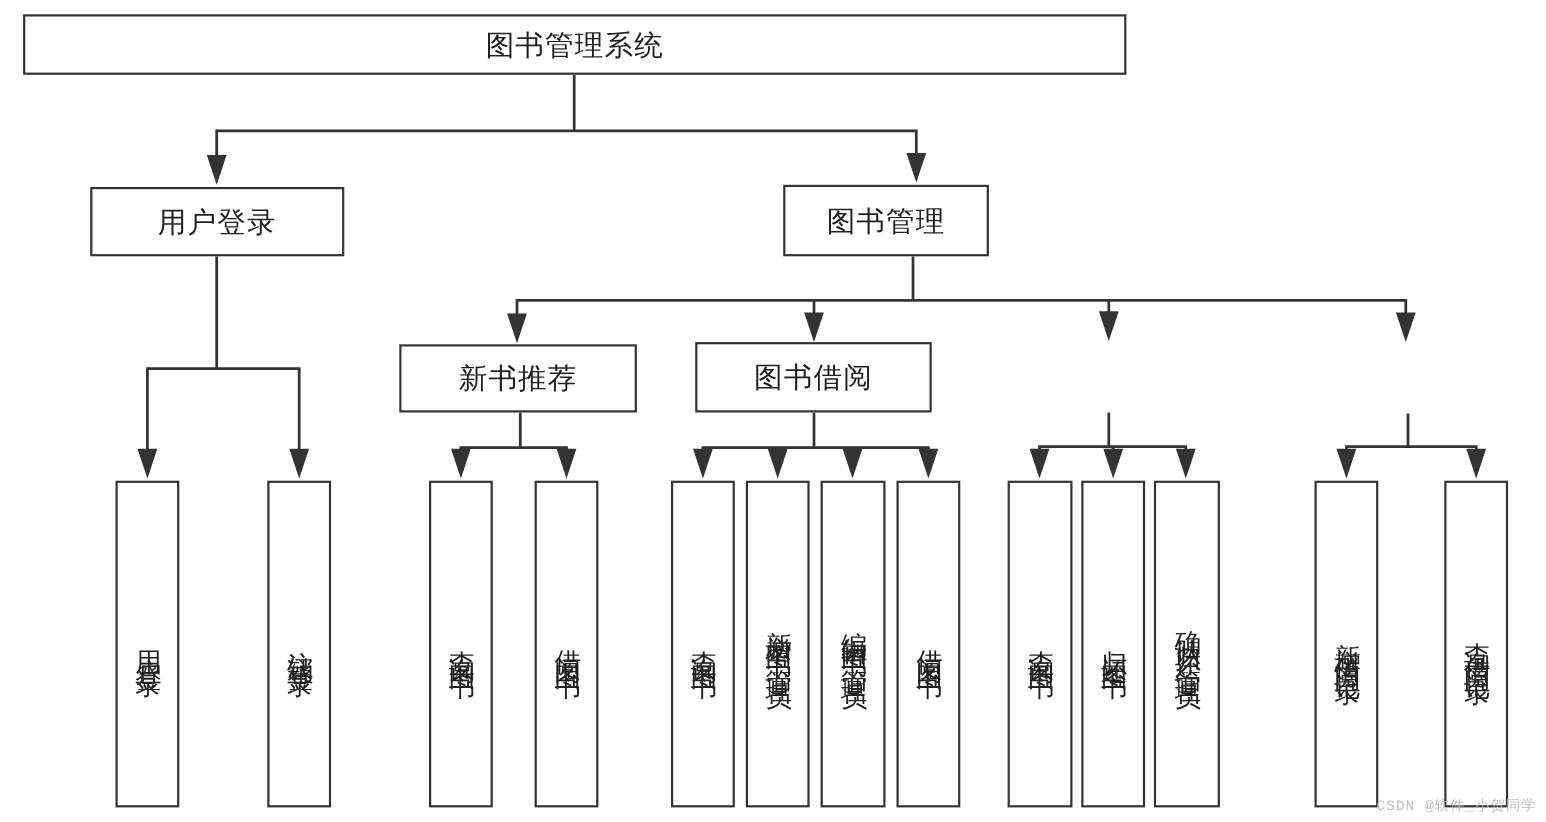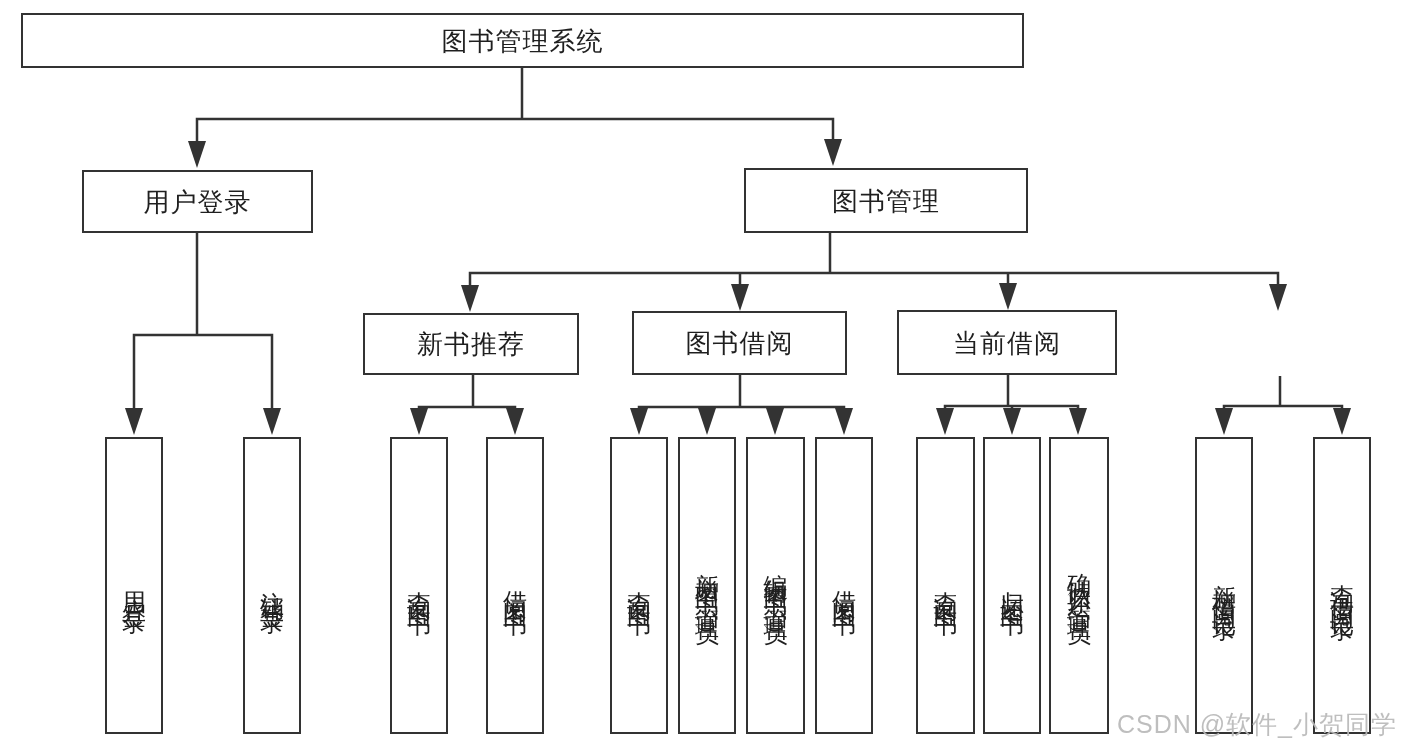--- a/index.html
+++ b/index.html
@@ -53,25 +53,26 @@
     font-size: 24px;
     letter-spacing: 7px;
     line-height: 1;
     white-space: nowrap;
   }
 
   .watermark {
     position: absolute;
     right: 8px;
     bottom: 6px;
-    font-size: 25px;
+    font-size: 13px;
     letter-spacing: 1px;
     color: rgba(185, 185, 185, 0.92);
     z-index: 3;
     white-space: nowrap;
+    font-family: Liberation Mono, monospace;
   }
 </style>
 </head>
 <body>
 
 <div class="canvas">
 
   <svg class="connectors" width="1405" height="747" viewBox="0 0 1405 747" xmlns="http://www.w3.org/2000/svg">
     <g stroke="#333333" stroke-width="2.5" fill="none">
       <path d="M522 68 V120.25 M195.75 119 H834.25 M197 119 V144 M833 119 V142"></path>
@@ -105,32 +106,29 @@
     </g>
   </svg>
 
   <div class="box" style="left:21px;top:13px;width:1003px;height:55px">
     <span class="hlabel">图书管理系统</span>
   </div>
 
   <div class="box" style="left:82px;top:170px;width:231px;height:63px">
     <span class="hlabel">用户登录</span>
   </div>
-  <div class="box" style="left:744px;top:168px;width:284px;height:65px">
+  <div class="box" style="left:712px;top:168px;width:187px;height:65px">
     <span class="hlabel">图书管理</span>
   </div>
 
   <div class="box" style="left:363px;top:313px;width:216px;height:62px">
     <span class="hlabel">新书推荐</span>
   </div>
   <div class="box" style="left:632px;top:311px;width:215px;height:64px">
     <span class="hlabel">图书借阅</span>
-  </div>
-  <div class="box" style="left:897px;top:310px;width:220px;height:65px">
-    <span class="hlabel">当前借阅</span>
   </div>
 
   <div class="box vbox" style="left:105px">
     <span class="vlabel">用户登录</span>
   </div>
   <div class="box vbox" style="left:243px">
     <span class="vlabel">注销登录</span>
   </div>
 
   <div class="box vbox" style="left:390px">

